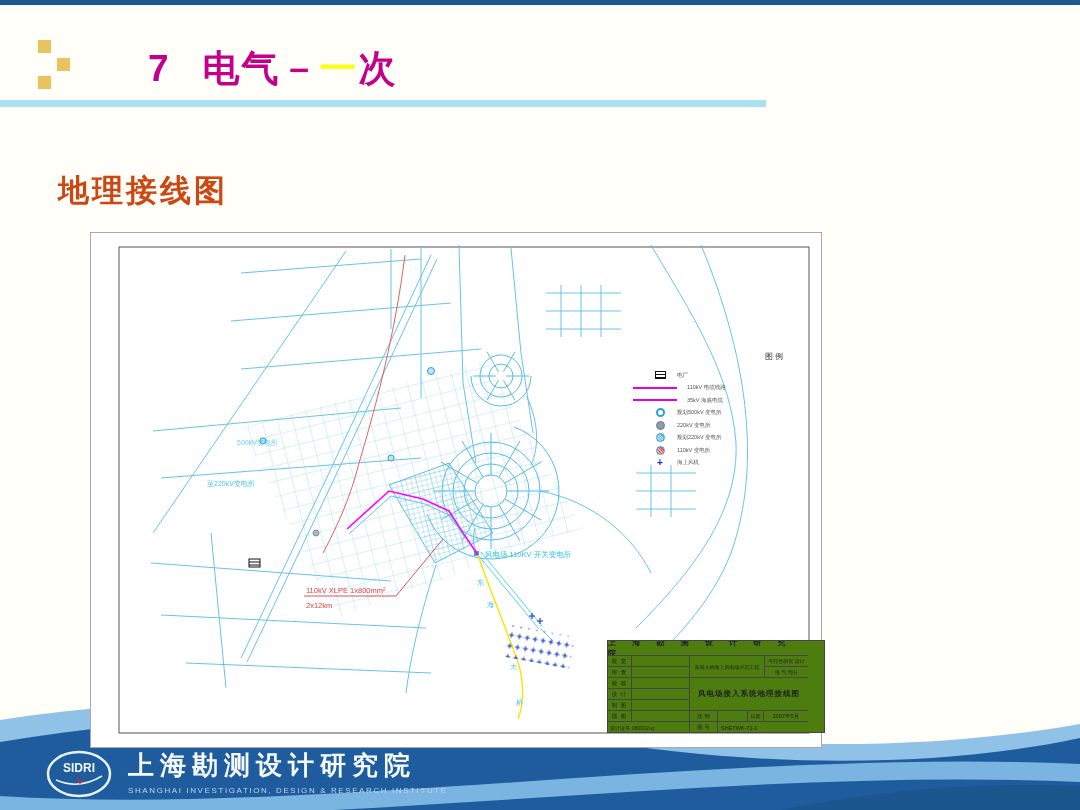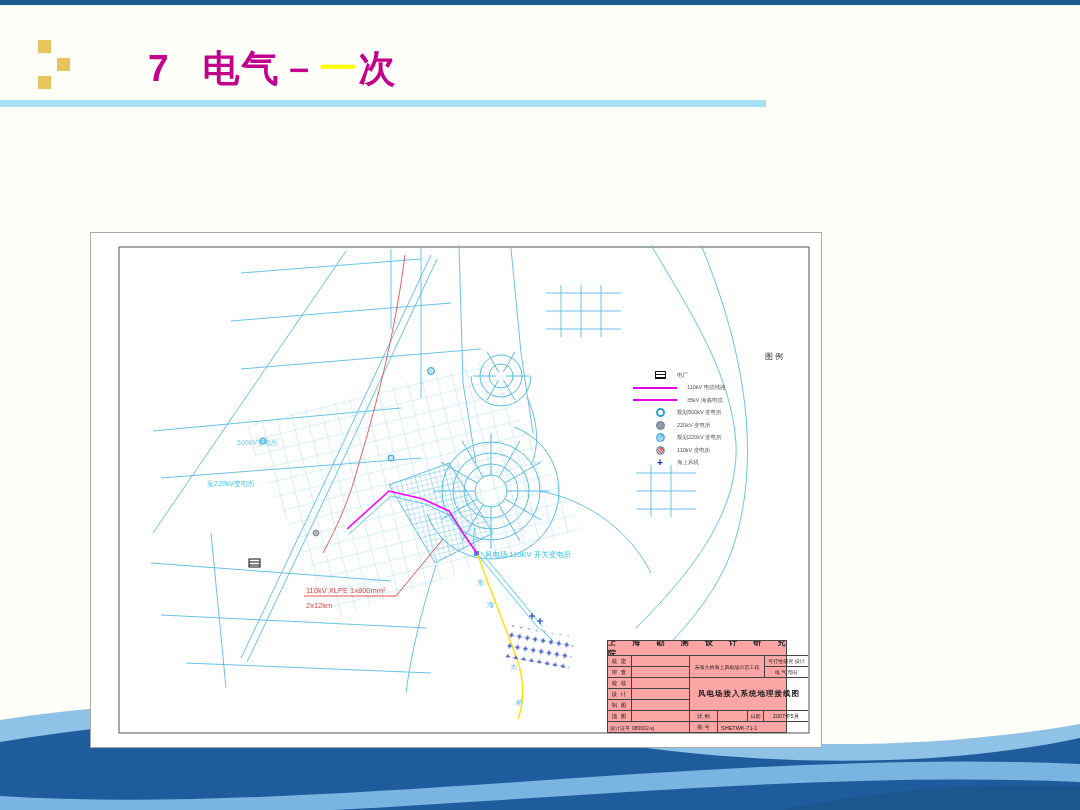--- a/index.html
+++ b/index.html
@@ -31,21 +31,21 @@
   .sym-plant{width:11px;height:8px;border:1px solid #111;box-sizing:border-box;
     background:linear-gradient(to bottom,transparent 1.5px,#111 1.5px,#111 2.5px,transparent 2.5px,transparent 4.5px,#111 4.5px,#111 5.5px,transparent 5.5px);}
   .sym-line{width:44px;height:2px;background:#E400E4;margin-left:-10px;flex:none;}
   .c{width:9px;height:9px;border-radius:50%;box-sizing:border-box;}
   .c500{border:2.5px solid #2D9FD8;background:#fff;}
   .c220{background:#8E9CAA;border:1px solid #6E7E8C;}
   .c220p{border:1px solid #2D9FD8;background:repeating-linear-gradient(45deg,#BFE2F4 0 1px,#5FB6E0 1px 2px);}
   .c110{border:1px solid #4AA0C8;background:repeating-linear-gradient(45deg,#F2AFAF 0 1px,#D05050 1px 2px);}
   .symplus{color:#1133BB;font-weight:bold;font-size:10px;line-height:9px;}
   
-  .tblock{position:absolute;left:516px;top:407px;width:180px;height:93px;background:#fca5a5;
+  .tblock{position:absolute;left:516px;top:407px;width:218px;height:93px;background:#4d7c0f;
           border:1px solid #444;box-sizing:border-box;z-index:4;color:#222;}
   .tb{position:absolute;box-sizing:border-box;border-right:1px solid #444;border-bottom:1px solid #444;
       display:flex;align-items:center;justify-content:center;overflow:hidden;}
   .tb-org{left:0;top:0;width:200px;height:15px;font-size:8px;letter-spacing:7px;border-right:none;font-weight:bold;}
   .tb-lab{left:0;width:24px;height:11px;font-size:5.5px;letter-spacing:1px;}
   .tb-val{left:24px;width:58px;height:11px;}
   .tb-project{left:82px;top:15px;width:75px;height:22px;font-size:5px;text-align:center;line-height:1.2;padding:0 2px;}
   .tb-stage1{left:157px;top:15px;width:43px;height:11px;font-size:5px;border-right:none;}
   .tb-stage2{left:157px;top:26px;width:43px;height:11px;font-size:5px;border-right:none;}
   .tb-title{left:82px;top:37px;width:118px;height:33px;font-size:7.5px;font-weight:bold;border-right:none;letter-spacing:1px;text-align:center;}
@@ -77,20 +77,21 @@
   <span class="sq sq3"></span>
 
   <div class="slide-title">
     <span class="num">7</span>
     <span>电气－</span>
     <span class="accent">一</span>
     <span>次</span>
   </div>
   <div class="rule"></div>
 
+  <div class="section-heading">地理接线图</div>
 
   <div class="map-box">
     <svg class="map-svg" width="730" height="514" viewBox="0 0 730 514">
       <defs>
         <pattern id="gridp" width="15" height="15" patternUnits="userSpaceOnUse" patternTransform="rotate(-14)">
           <path d="M0,0 H15 M0,0 V15" stroke="#7FCBE8" stroke-width="0.7" fill="none"></path>
         </pattern>
         <pattern id="hatchp" width="5" height="5" patternUnits="userSpaceOnUse" patternTransform="rotate(-14)">
           <path d="M0,0 H5 M0,0 V5" stroke="#55B8DE" stroke-width="0.6" fill="none"></path>
         </pattern>
@@ -269,14 +270,28 @@
     </div>
   </div>
 
   <svg class="footer-waves" width="1080" height="120" viewBox="0 0 1080 120" preserveAspectRatio="none">
     <path d="M0,30 C180,2 400,6 565,32 C730,58 910,64 1080,34 L1080,120 H0 Z" fill="#8FC2E6"></path>
     <path d="M0,52 C210,16 430,24 590,50 C750,76 930,80 1080,48 L1080,120 H0 Z" fill="#1E5C9E"></path>
     <path d="M0,106 C320,126 720,58 1080,74 L1080,92 C720,76 320,142 0,122 Z" fill="#7FB8E4" opacity="0.95"></path>
     <path d="M780,120 C880,100 980,92 1080,96 L1080,120 Z" fill="#1B568F"></path>
   </svg>
 
+  <div class="footer-content">
+    <div class="logo">
+      <svg width="66" height="48" viewBox="0 0 66 48">
+        <ellipse cx="33" cy="24" rx="31" ry="22" fill="none" stroke="#E8F2FA" stroke-width="2.5"></ellipse>
+        <text x="33" y="22" text-anchor="middle" font-size="12" font-weight="bold" fill="#F2F7FB" font-family="Liberation Sans, sans-serif">SIDRI</text>
+        <path d="M10,30 Q33,40 56,26" stroke="#E8F2FA" stroke-width="1.5" fill="none"></path>
+        <path d="M31,28 l3,5 l2,-3" stroke="#C03030" stroke-width="1.5" fill="none"></path>
+      </svg>
+    </div>
+    <div class="org-wrap">
+      <div class="org-cn">上海勘测设计研究院</div>
+      <div class="org-en">SHANGHAI  INVESTIGATION, DESIGN &amp; RESEARCH  INSTITUTE</div>
+    </div>
+  </div>
 
 </div>
 
 </body></html>

